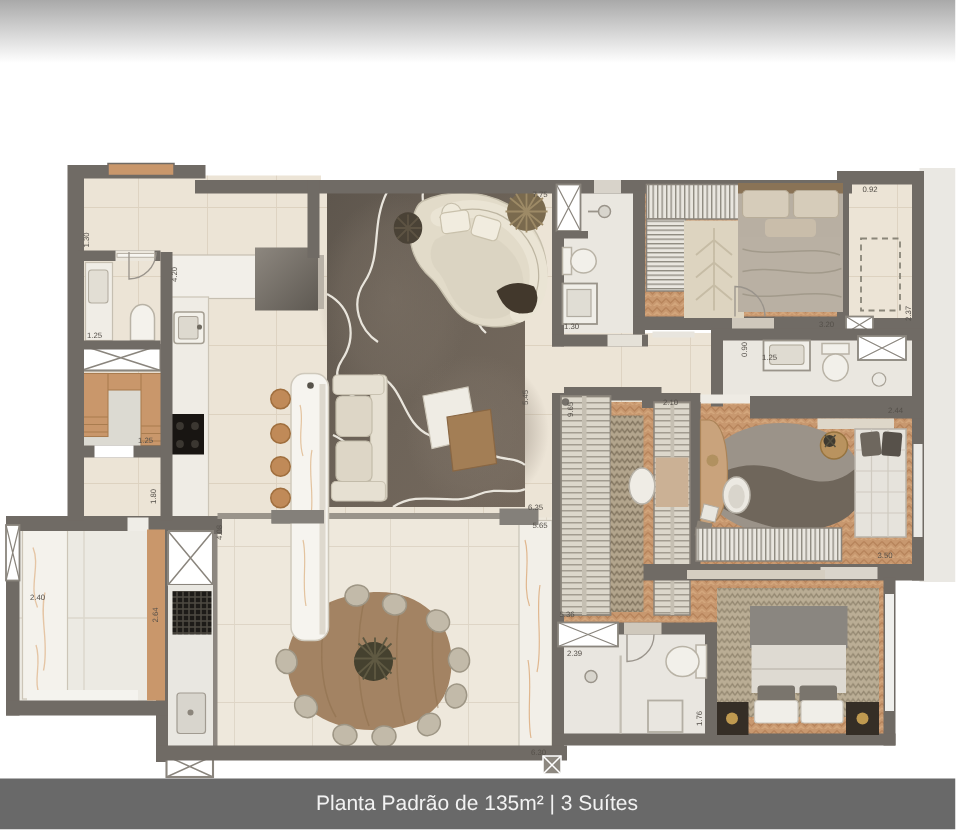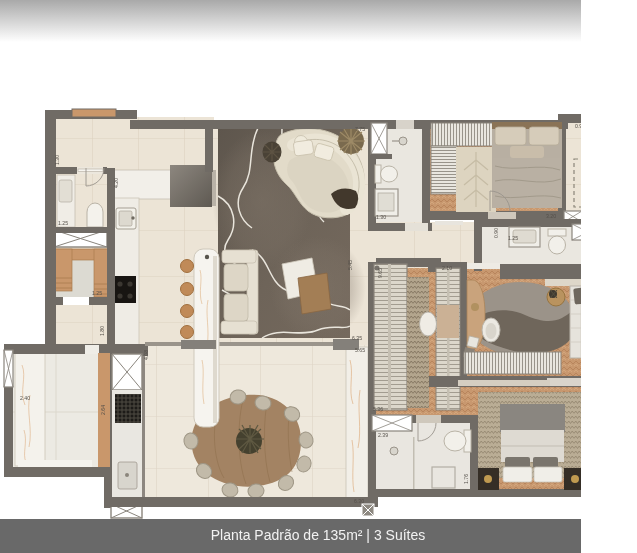--- a/index.html
+++ b/index.html
@@ -1,15 +1,15 @@
 <!DOCTYPE html>
 <html><head><meta charset="utf-8">
 <style>
 html,body{margin:0;padding:0;background:#fff}
-#stage{position:relative;width:581px;height:553px;font-family:"Liberation Sans",sans-serif;overflow:hidden}
+#stage{position:relative;width:637px;height:553px;font-family:"Liberation Sans",sans-serif;overflow:hidden}
 </style></head>
 <body>
 <div id="stage">
 <svg width="637" height="553" viewBox="0 0 637 553">
 <defs>
 <linearGradient id="gtop" x1="0" y1="0" x2="0" y2="1">
 <stop offset="0" stop-color="#a9a9a9"></stop>
           <stop offset="1" stop-color="#ffffff"></stop>
 </linearGradient>
 <linearGradient id="cabgrad" x1="0" y1="0" x2="1" y2="1">

